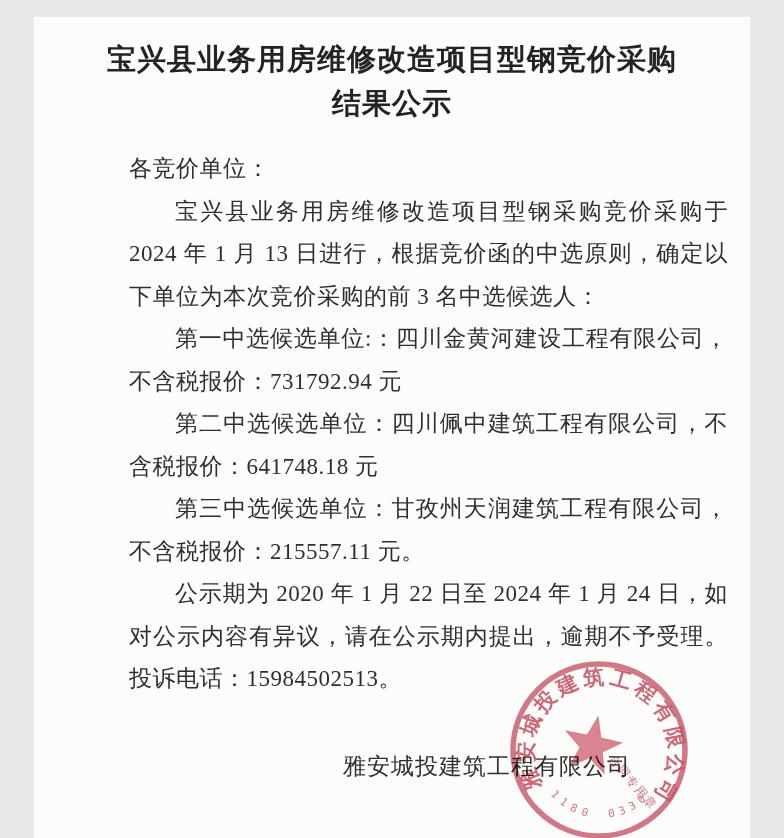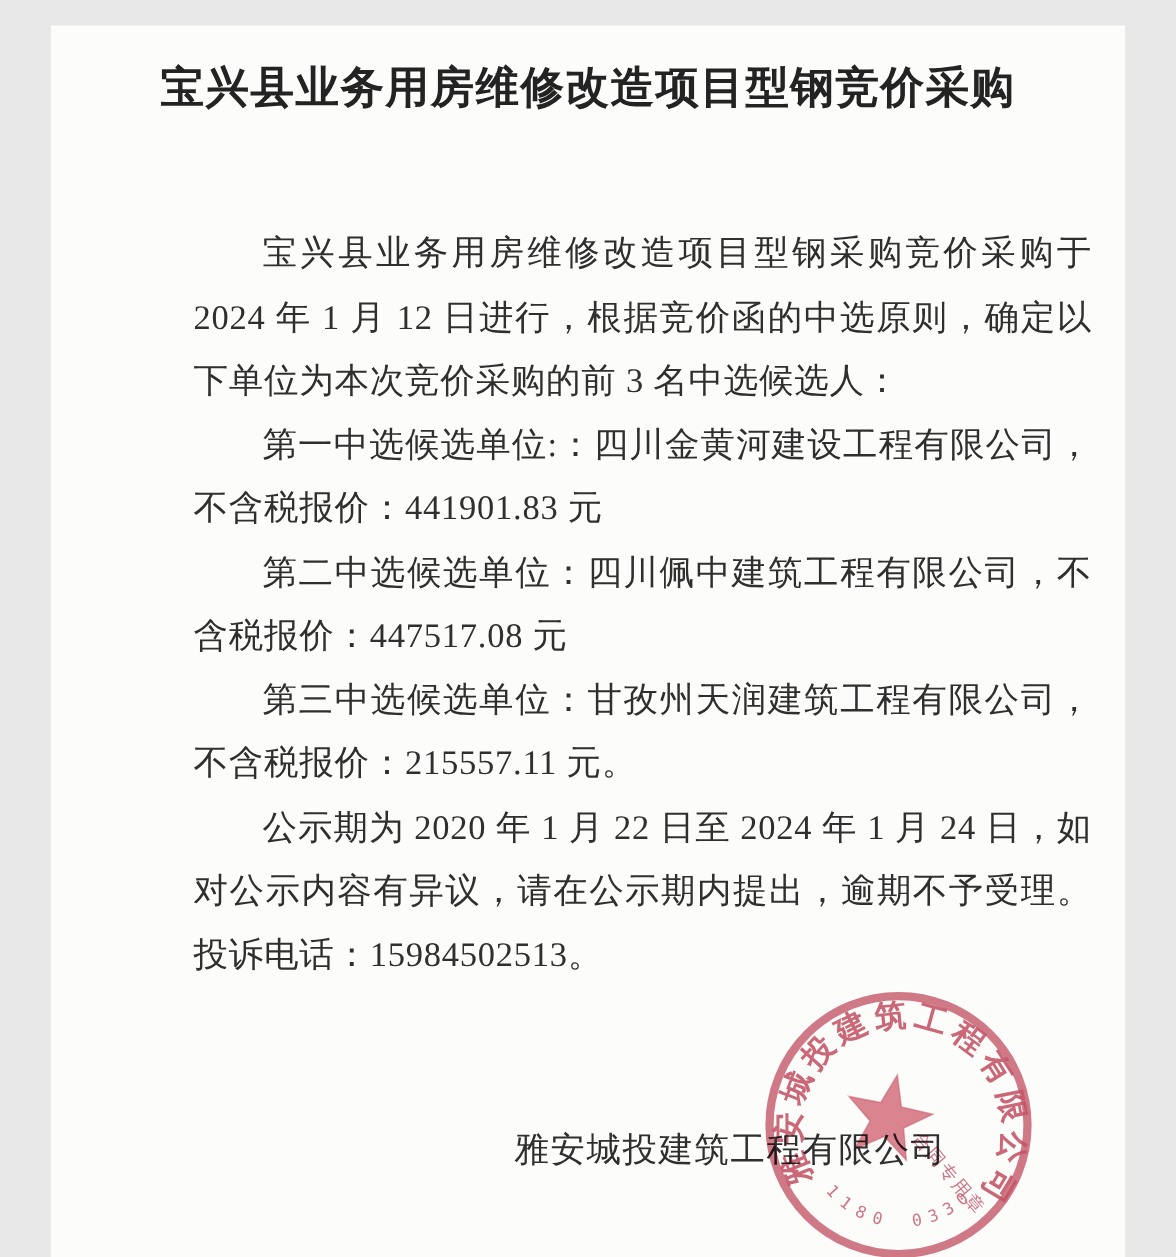--- a/index.html
+++ b/index.html
@@ -59,26 +59,28 @@
   }
   .seal-wrap svg { display: block; }
 </style>
 </head>
 <body>
 
 <div class="page">
 
   <div class="title-block">
     <div class="title-line">宝兴县业务用房维修改造项目型钢竞价采购</div>
+    <div class="title-line">结果公示</div>
   </div>
 
   <div class="content">
-    <p class="para">宝兴县业务用房维修改造项目型钢采购竞价采购于 2024 年 1 月 12 日进行，根据竞价函的中选原则，确定以下单位为本次竞价采购的前 3 名中选候选人：</p>
-    <p class="para">第一中选候选单位:：四川金黄河建设工程有限公司，不含税报价：441901.83 元</p>
-    <p class="para">第二中选候选单位：四川佩中建筑工程有限公司，不含税报价：447517.08 元</p>
+    <p class="salutation">各竞价单位：</p>
+    <p class="para">宝兴县业务用房维修改造项目型钢采购竞价采购于 2024 年 1 月 13 日进行，根据竞价函的中选原则，确定以下单位为本次竞价采购的前 3 名中选候选人：</p>
+    <p class="para">第一中选候选单位:：四川金黄河建设工程有限公司，不含税报价：731792.94 元</p>
+    <p class="para">第二中选候选单位：四川佩中建筑工程有限公司，不含税报价：641748.18 元</p>
     <p class="para">第三中选候选单位：甘孜州天润建筑工程有限公司，不含税报价：215557.11 元。</p>
     <p class="para">公示期为 2020 年 1 月 22 日至 2024 年 1 月 24 日，如对公示内容有异议，请在公示期内提出，逾期不予受理。投诉电话：15984502513。</p>
   </div>
 
   <div class="sign-block">
     <div class="sign-company">雅安城投建筑工程有限公司</div>
   </div>
 
   <div class="seal-wrap">
     <svg width="204" height="204" viewBox="0 0 204 204">

